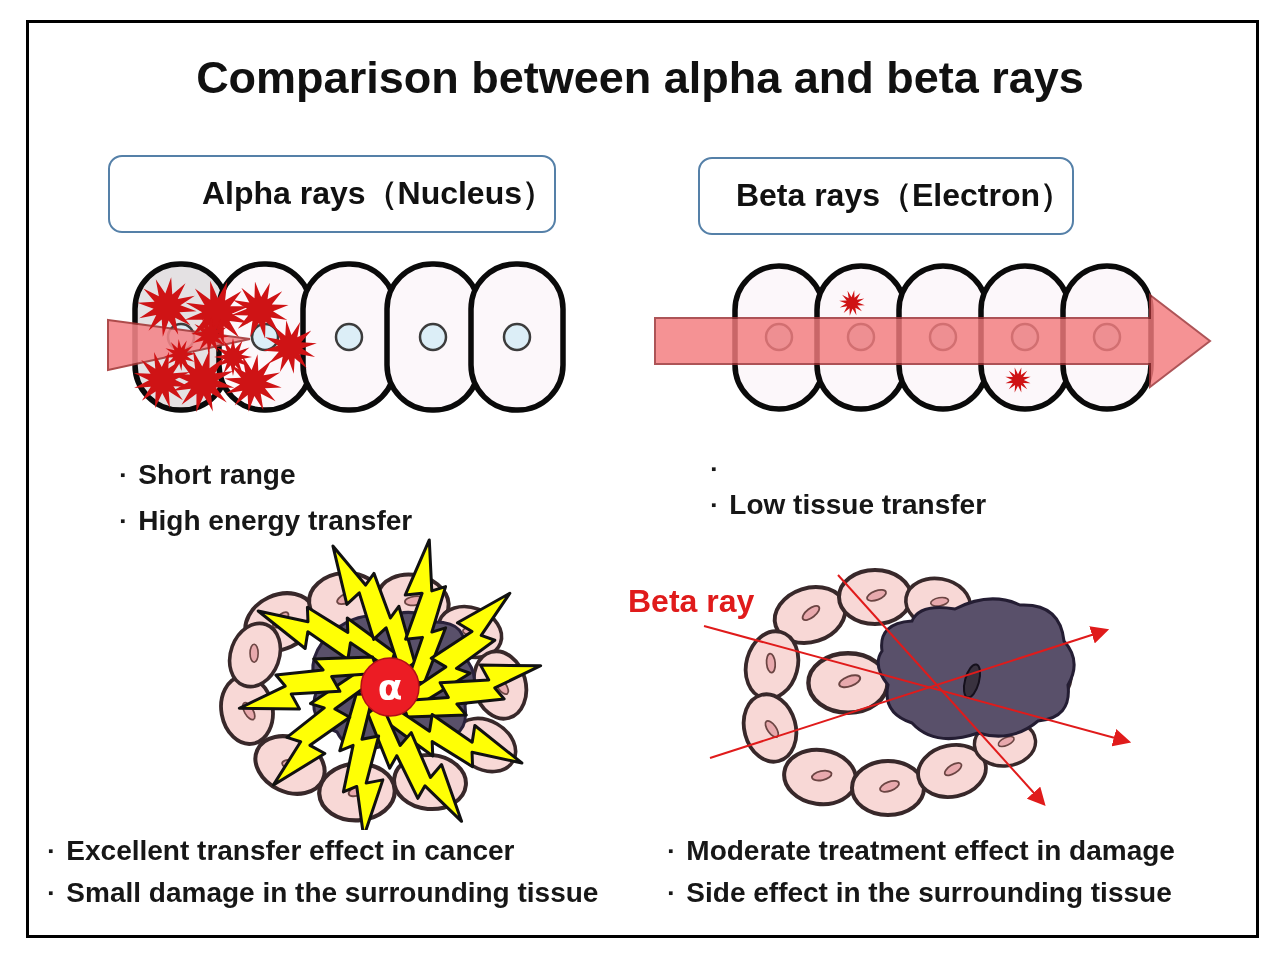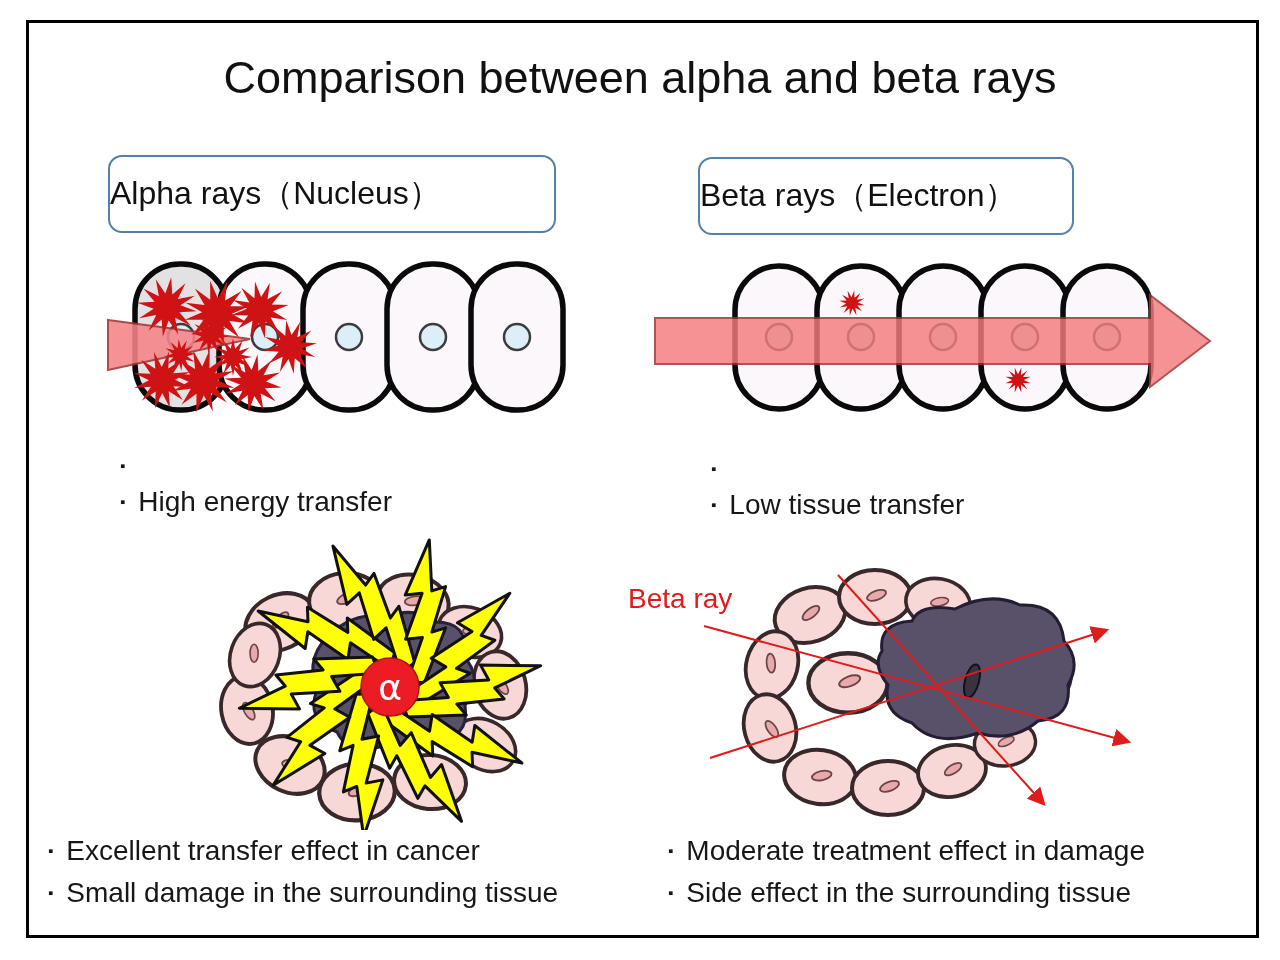--- a/index.html
+++ b/index.html
@@ -1,35 +1,35 @@
 <!DOCTYPE html>
 <html><head>
 <meta charset="utf-8">
 <style>
   html,body{margin:0;padding:0;background:#fff;}
   .canvas{position:relative;width:1280px;height:960px;background:#fff;overflow:hidden;
-          font-family:"Liberation Sans",sans-serif;color:#1a1a1a;}
+          font-family:"Liberation Sans",sans-serif;color:#1a1a1a;font-weight:bold;}
   .frame{position:absolute;left:26px;top:20px;width:1233px;height:918px;
          border:3px solid #000;box-sizing:border-box;background:#fff;}
   .abs{position:absolute;}
   .title{position:absolute;left:0;top:52px;width:100%;text-align:center;
          font-size:45px;letter-spacing:0;color:#111;}
   .label-box{position:absolute;border:2.5px solid #5580a8;border-radius:14px;
-             display:flex;align-items:center;justify-content:flex-start;
+             display:flex;align-items:center;justify-content:flex-end;
              font-size:32px;color:#111;background:#fff;box-sizing:border-box;}
   .alpha-box{left:108px;top:155px;width:448px;height:78px;}
   .beta-box{left:698px;top:157px;width:376px;height:78px;}
   .bullets{position:absolute;display:flex;flex-direction:column;font-size:28px;color:#171717;}
   .bullets .bullet-item{display:flex;align-items:center;line-height:1.2;}
   .bullet-glyph{font-size:15px;margin-right:13px;line-height:1;flex:0 0 auto;}
   .mid-left{left:120px;top:458px;gap:12px;}
   .mid-right{left:711px;top:461px;gap:12px;}
   .bot-left{left:48px;top:834px;gap:8px;}
   .bot-right{left:668px;top:834px;gap:8px;}
-  .beta-ray-label{position:absolute;left:628px;top:583px;font-size:28px;color:#e01b1b;}
+  .beta-ray-label{position:absolute;left:628px;top:583px;font-size:32px;color:#e01b1b;}
   svg{display:block;}
 </style>
 </head>
 <body>
 
 <div class="canvas">
 
   <svg width="0" height="0" style="position:absolute" aria-hidden="true">
     <defs>
       <polygon id="burst-shape" fill="#cf1315" points="0,-1 0.117,-0.435 0.5,-0.866 0.318,-0.318 0.866,-0.5 0.435,-0.117 1,0 0.435,0.117 0.866,0.5 0.318,0.318 0.5,0.866 0.117,0.435 0,1 -0.117,0.435 -0.5,0.866 -0.318,0.318 -0.866,0.5 -0.435,0.117 -1,0 -0.435,-0.117 -0.866,-0.5 -0.318,-0.318 -0.5,-0.866 -0.117,-0.435"></polygon>
@@ -96,20 +96,21 @@
     <path d="M15,62 H510 V39 L570,85 L510,131 V108 H15 Z" fill="#f37b7d" stroke="#9c2f33" stroke-width="2" opacity="0.82"></path>
     <g>
       <use href="#burst-shape" transform="translate(212,47) rotate(10) scale(13)"></use>
       <use href="#burst-shape" transform="translate(378,124) rotate(-15) scale(13)"></use>
     </g>
   </svg>
 
   <div class="bullets mid-left">
     <div class="bullet-item">
       <span class="bullet-glyph">▪</span>
+      <span>Short range</span>
     </div>
     <div class="bullet-item">
       <span class="bullet-glyph">▪</span>
       <span>High energy transfer</span>
     </div>
   </div>
   <div class="bullets mid-right">
     <div class="bullet-item">
       <span class="bullet-glyph">▪</span>
     </div>

